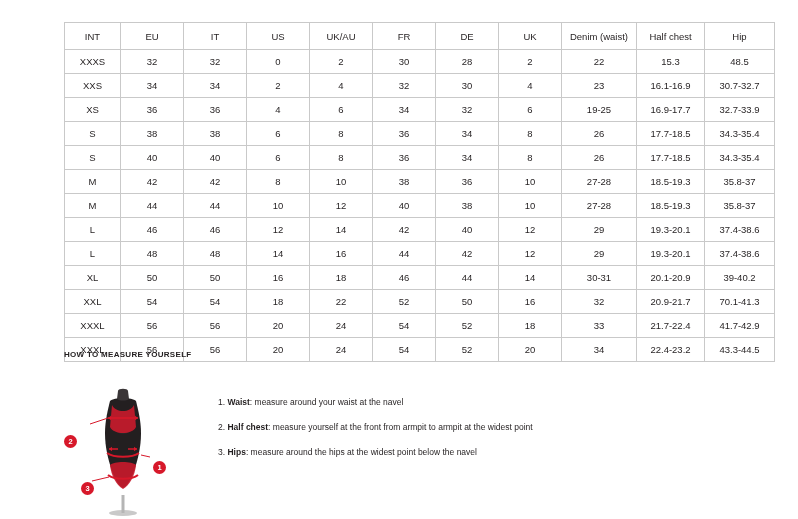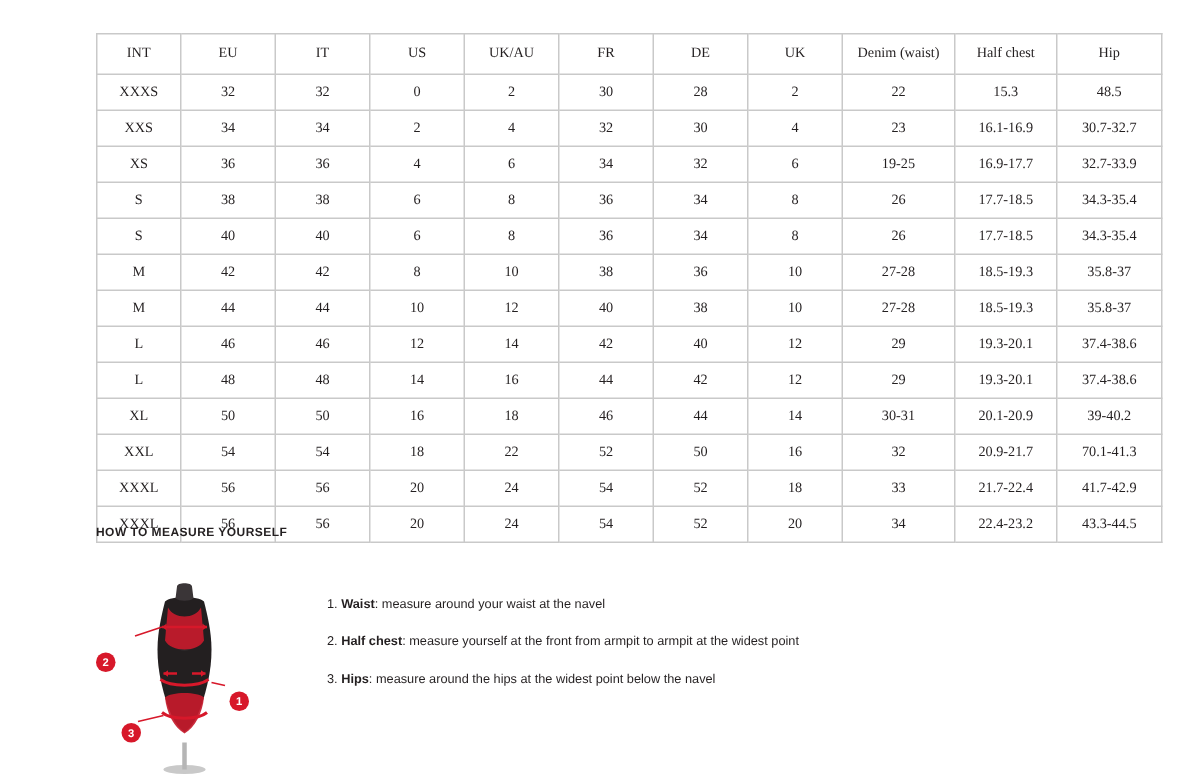--- a/index.html
+++ b/index.html
@@ -24,21 +24,20 @@
   .table-wrap {
     position: absolute;
     left: 64px;
     top: 22px;
     width: 670px;
   }
   table.size-table {
     border-collapse: collapse;
     width: 670px;
     table-layout: fixed;
-    font-family: Liberation Serif, serif;
   }
   table.size-table td,
   table.size-table th {
     border: 1px solid #c9c9c9;
     height: 23px;
     text-align: center;
     vertical-align: middle;
     font-size: 9.5px;
     font-weight: normal;
     color: #231f20;

